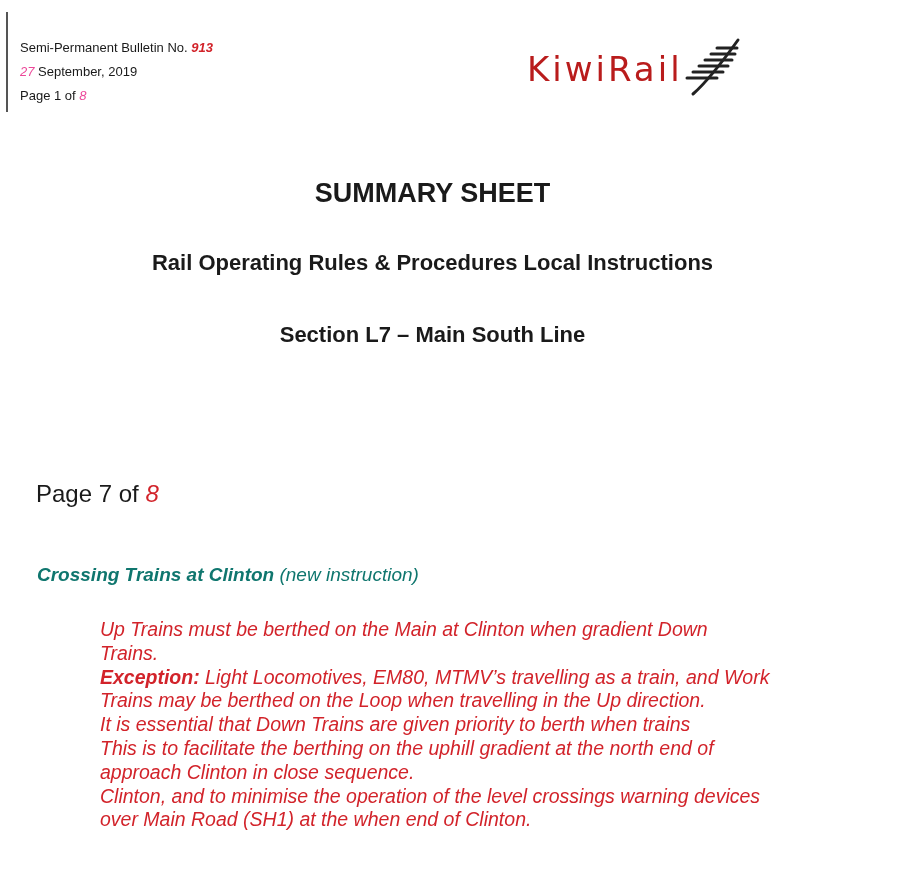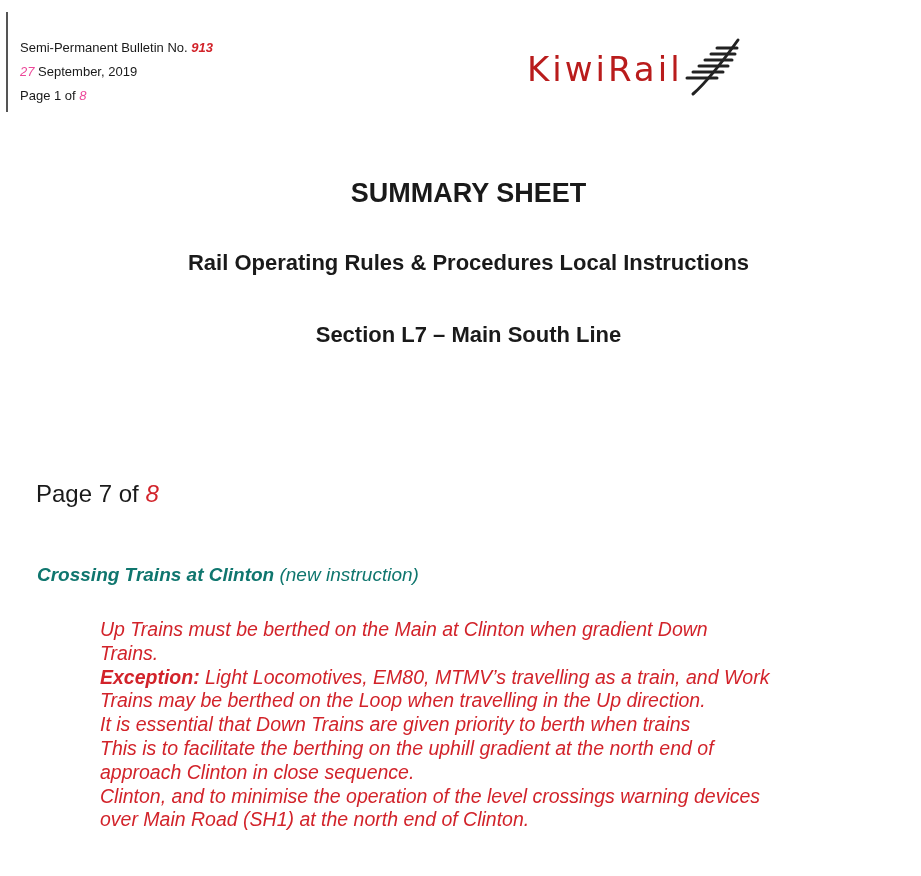--- a/index.html
+++ b/index.html
@@ -6,21 +6,21 @@
   body {
     width: 921px; height: 876px; background: #ffffff; position: relative; overflow: hidden;
     font-family: "Liberation Sans", sans-serif; color: #1a1a1a;
   }
   .hdr-bar { position: absolute; left: 6px; top: 12px; width: 2px; height: 100px; background: #555; }
   .hdr { position: absolute; left: 20px; top: 20px; font-size: 13px; line-height: 24px; margin-top: 16px; }
   .hdr .num { color: #d2232a; font-weight: bold; font-style: italic; }
   .hdr .redital { color: #ec4899; font-style: italic; }
   .logo { position: absolute; left: 527px; top: 36px; display: flex; align-items: center; }
   .logo-text { font-size: 34px; letter-spacing: 3px; color: #b91c1c; font-family: "DejaVu Sans", sans-serif; font-weight: normal; }
-  .title { position: absolute; left: 0; width: 865px; text-align: center; font-weight: bold; margin-left: 36px; }
+  .title { position: absolute; left: 0; width: 865px; text-align: center; font-weight: bold; }
   .t1 { top: 178px; font-size: 27px; }
   .t2 { top: 250px; font-size: 22px; }
   .t3 { top: 322px; font-size: 22px; }
   .page7 { position: absolute; left: 36px; top: 480px; font-size: 24px; }
   .page7 .redital { color: #d2232a; font-style: italic; }
   .sec-title { position: absolute; left: 37px; top: 564px; font-size: 19px; color: #0f766e; font-style: italic; }
   .sec-title b { font-weight: bold; }
   .body-text {
     position: absolute; left: 100px; top: 618px; width: 810px;
     font-size: 19.5px; line-height: 23.8px; color: #d2232a; font-style: italic;
@@ -84,14 +84,14 @@
   <p>Trains.</p>
   <p>
     <b>Exception:</b>
     <span>Light Locomotives, EM80, MTMV’s travelling as a train, and Work</span>
   </p>
   <p>Trains may be berthed on the Loop when travelling in the Up direction.</p>
   <p>It is essential that Down Trains are given priority to berth when trains</p>
   <p>This is to facilitate the berthing on the uphill gradient at the north end of</p>
   <p>approach Clinton in close sequence.</p>
   <p>Clinton, and to minimise the operation of the level crossings warning devices</p>
-  <p>over Main Road (SH1) at the north end of Clinton.</p>
+  <p>over Main Road (SH1) at the when end of Clinton.</p>
 </div>
 
 </body></html>

